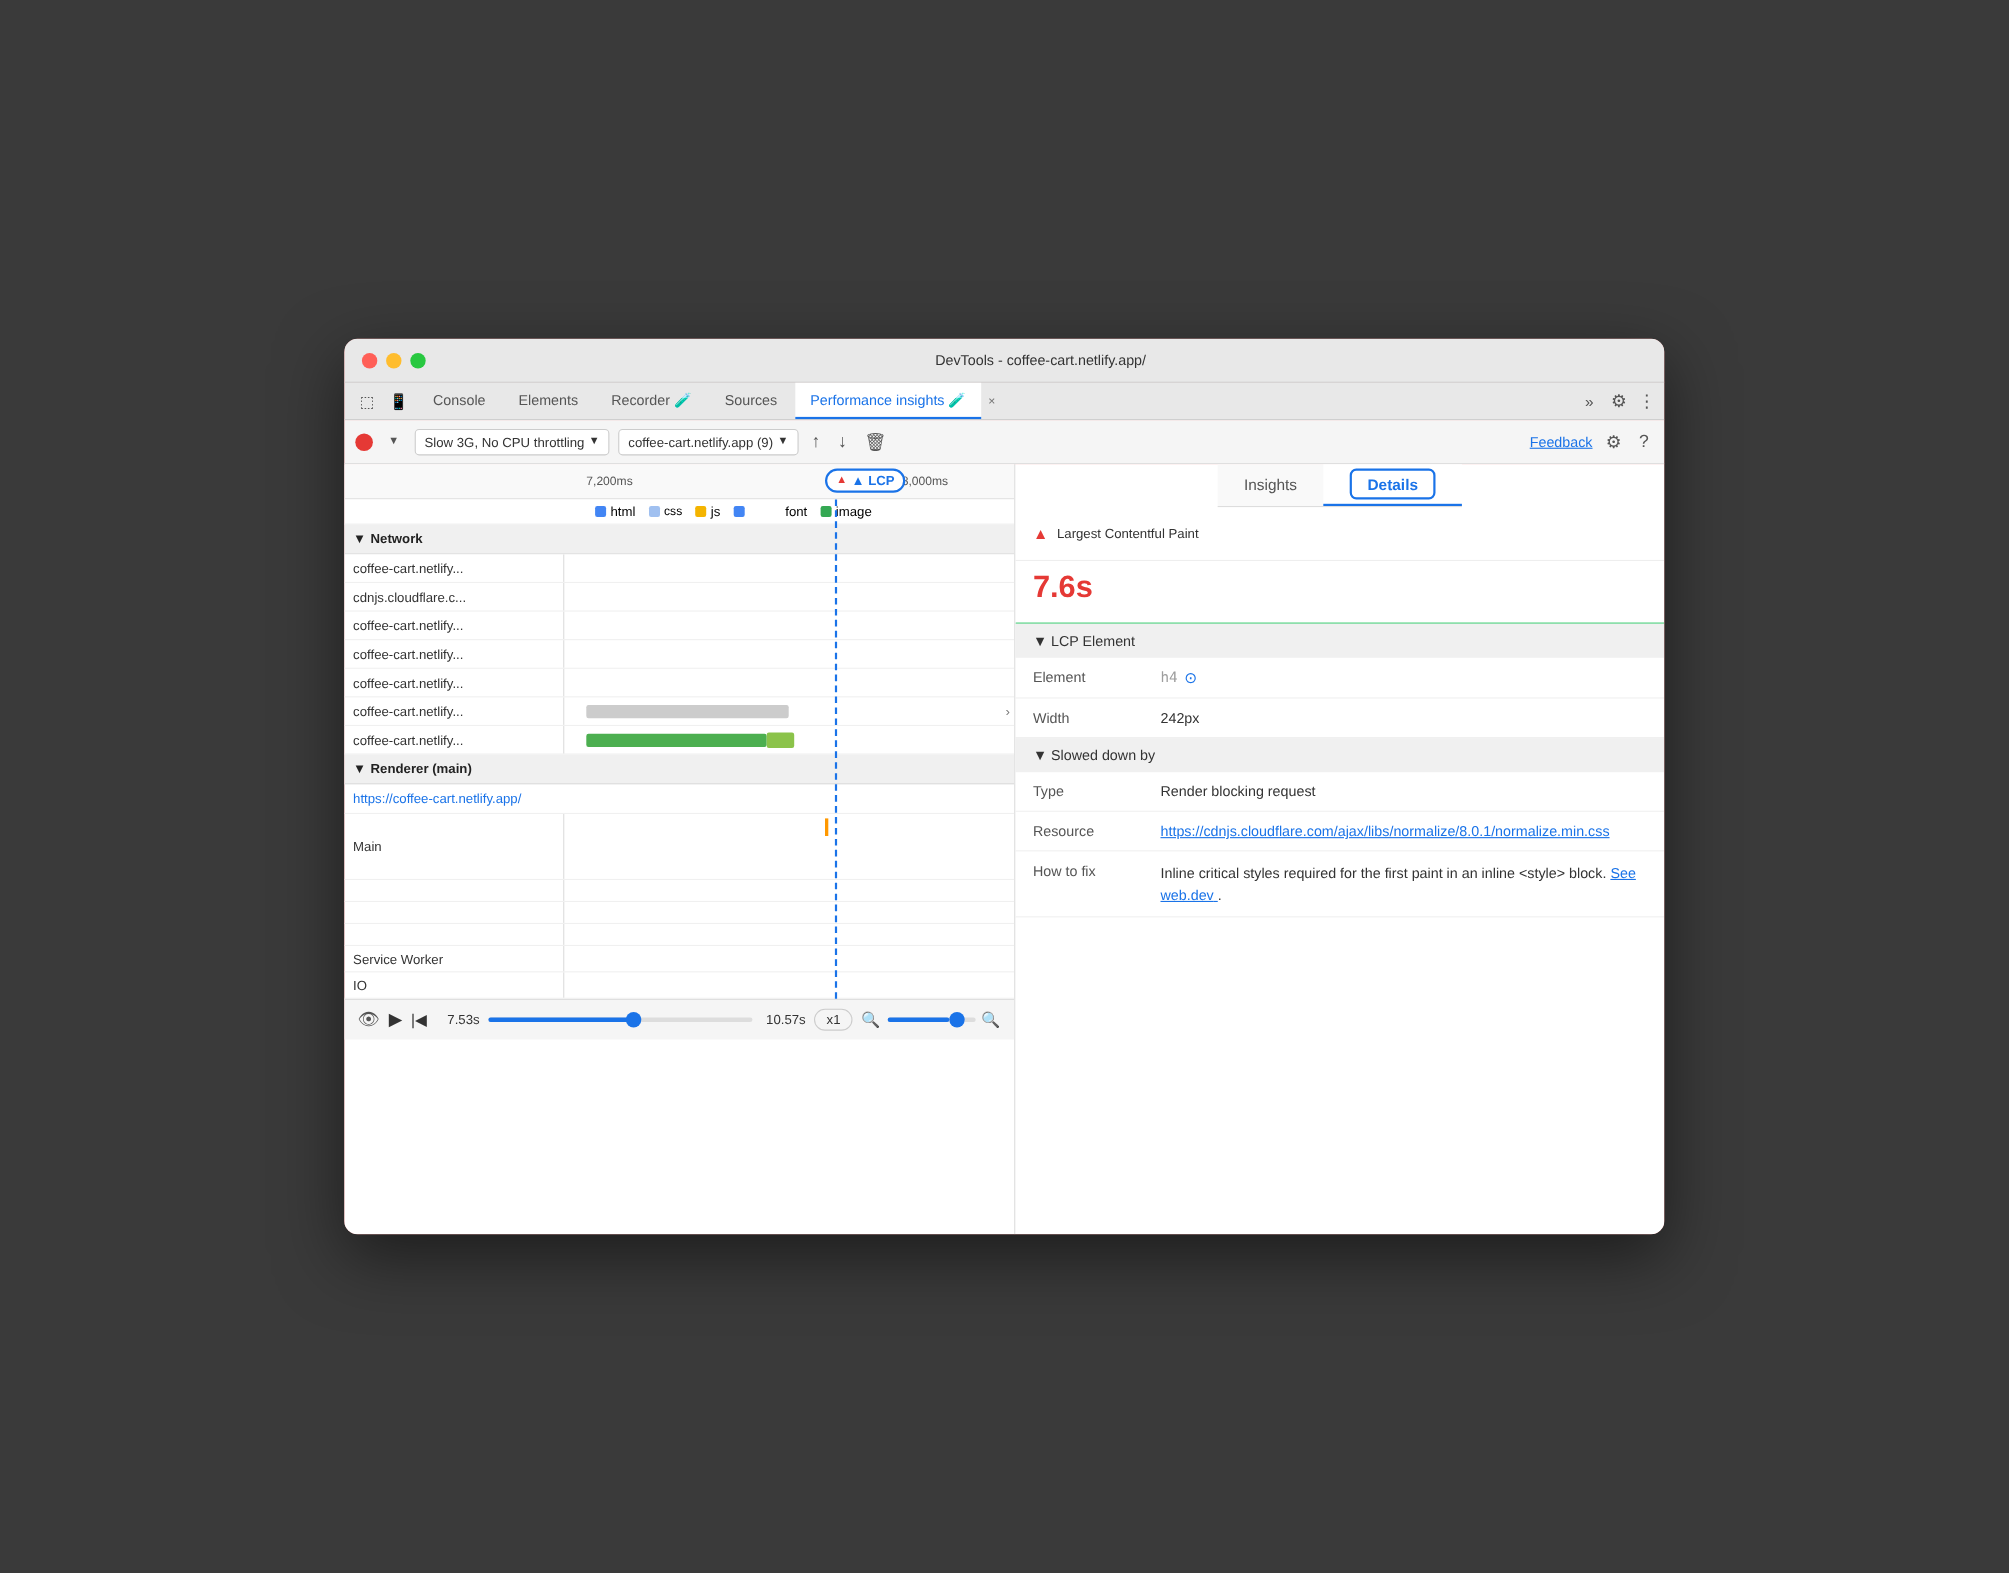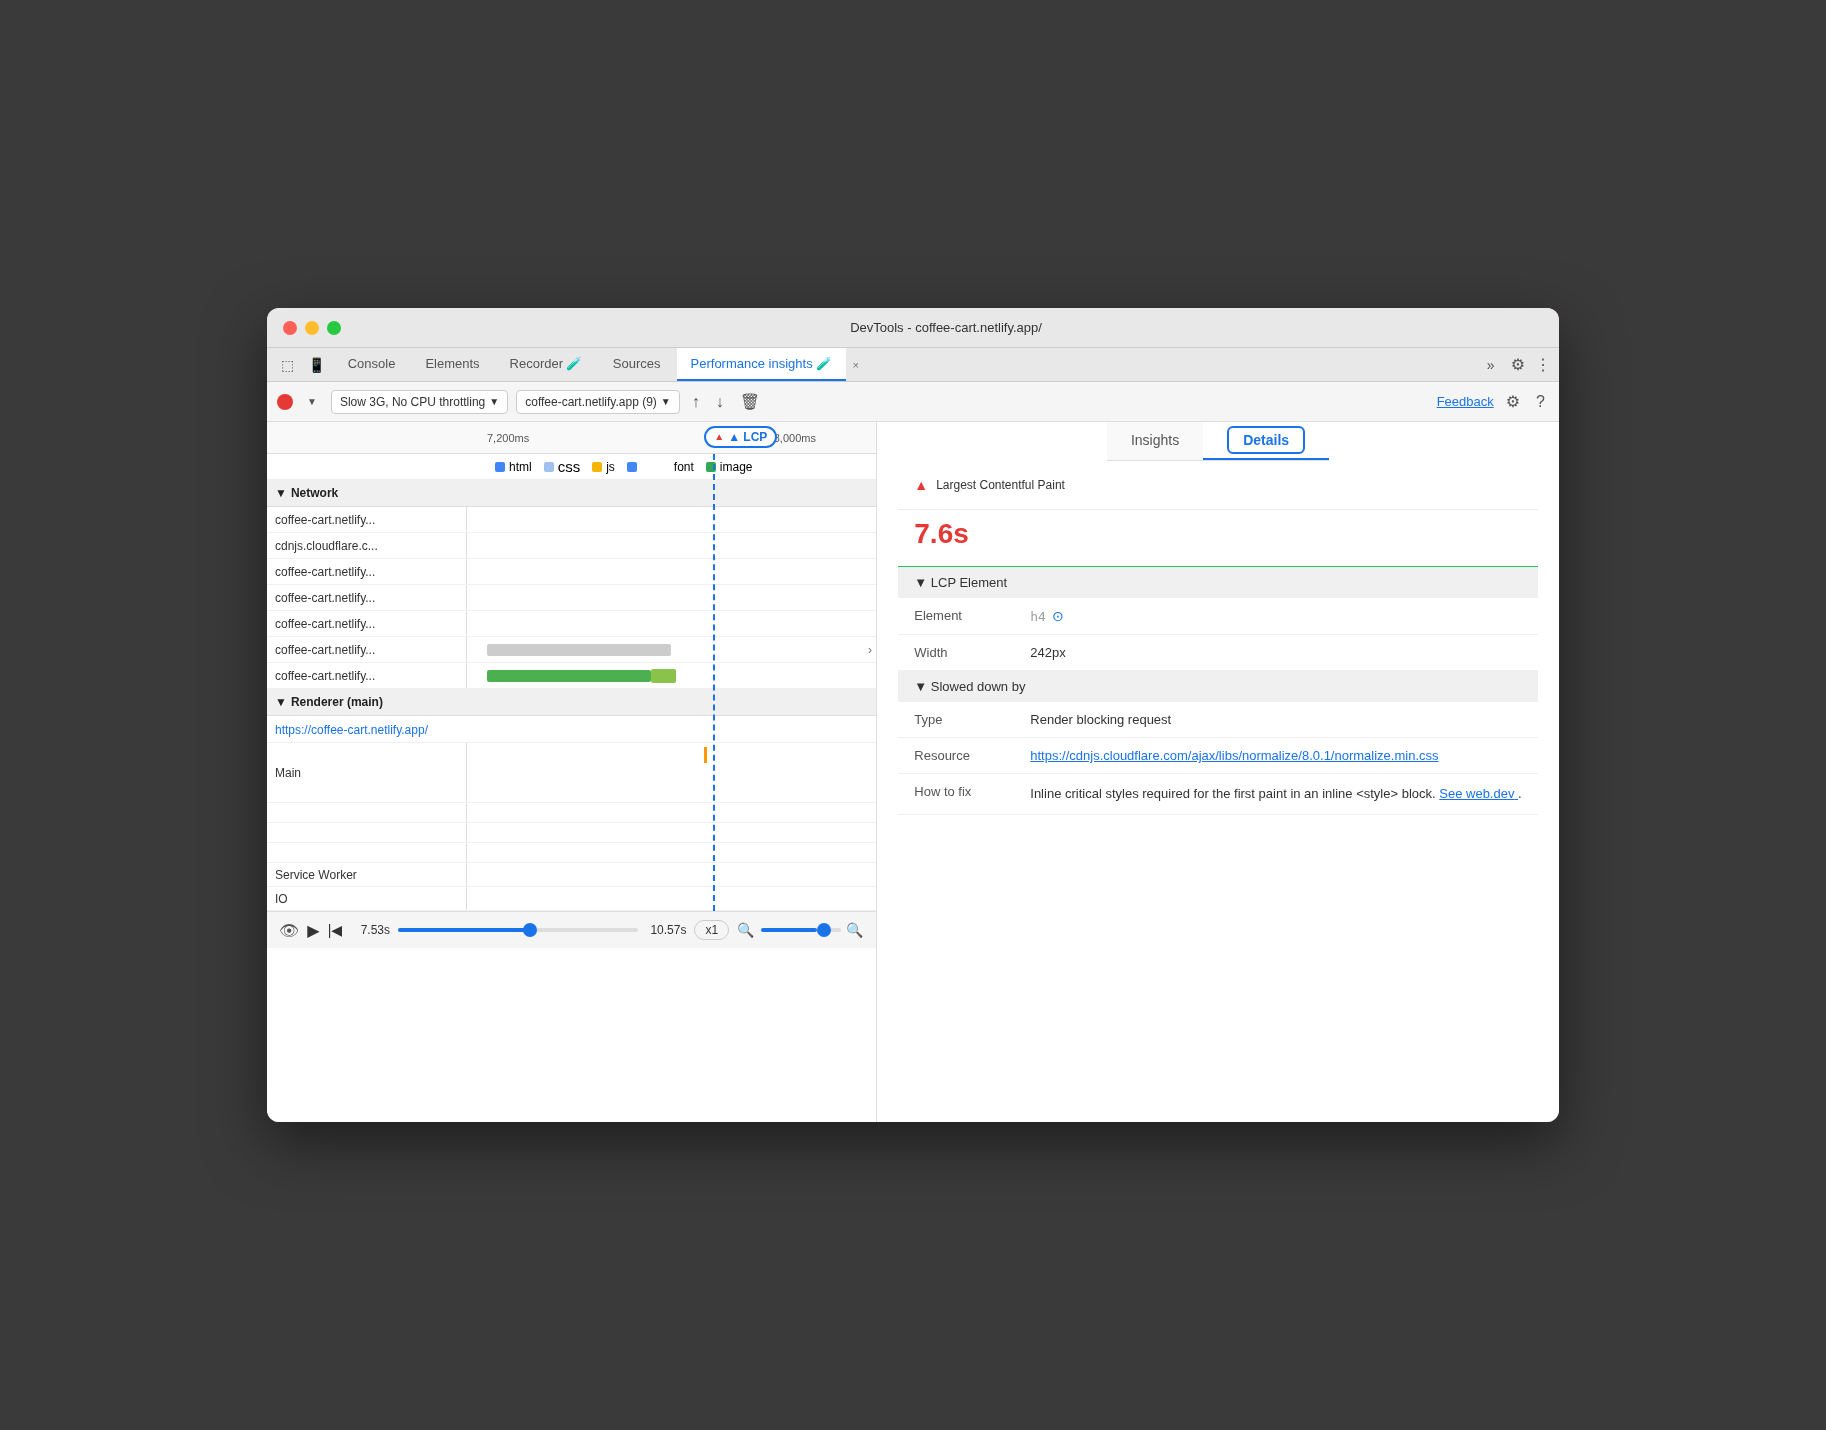--- a/index.html
+++ b/index.html
@@ -5,21 +5,21 @@
     * { box-sizing: border-box; margin: 0; padding: 0; }
     body {
       background: #3a3a3a;
       display: flex;
       justify-content: center;
       align-items: center;
       min-height: 100vh;
       font-family: -apple-system, BlinkMacSystemFont, 'Segoe UI', sans-serif;
     }
     .window {
-      width: 1292px;
+      width: 1200px;
       background: #fca5a5;
       border-radius: 12px;
       overflow: hidden;
       box-shadow: 0 20px 60px rgba(0,0,0,0.5);
     }
     .titlebar {
       background: #e8e8e8;
       padding: 12px 16px;
       display: flex;
       align-items: center;
@@ -489,21 +489,21 @@
 
       <div class="legend-row">
         <div class="legend-col"></div>
         <div style="display:flex; align-items:center; gap:12px; padding-left:8px;">
           <div class="legend-item">
             <div class="legend-dot" style="background:#4285f4;"></div>
             <span style="font-size:12px;">html</span>
           </div>
           <div class="legend-item">
             <div class="legend-dot" style="background:#a0c0f0;"></div>
-            <span style="font-size:15px;">css</span>
+            <span style="font-size:11px;">css</span>
           </div>
           <div class="legend-item">
             <div class="legend-dot" style="background:#f4b400;"></div>
             <span style="font-size:12px;">js</span>
           </div>
           <div class="legend-item">
             <div class="legend-dot" style="background:#4285f4;"></div>
             <span style="font-size:12px;margin-left:33px;">font</span>
           </div>
           <div class="legend-item">

